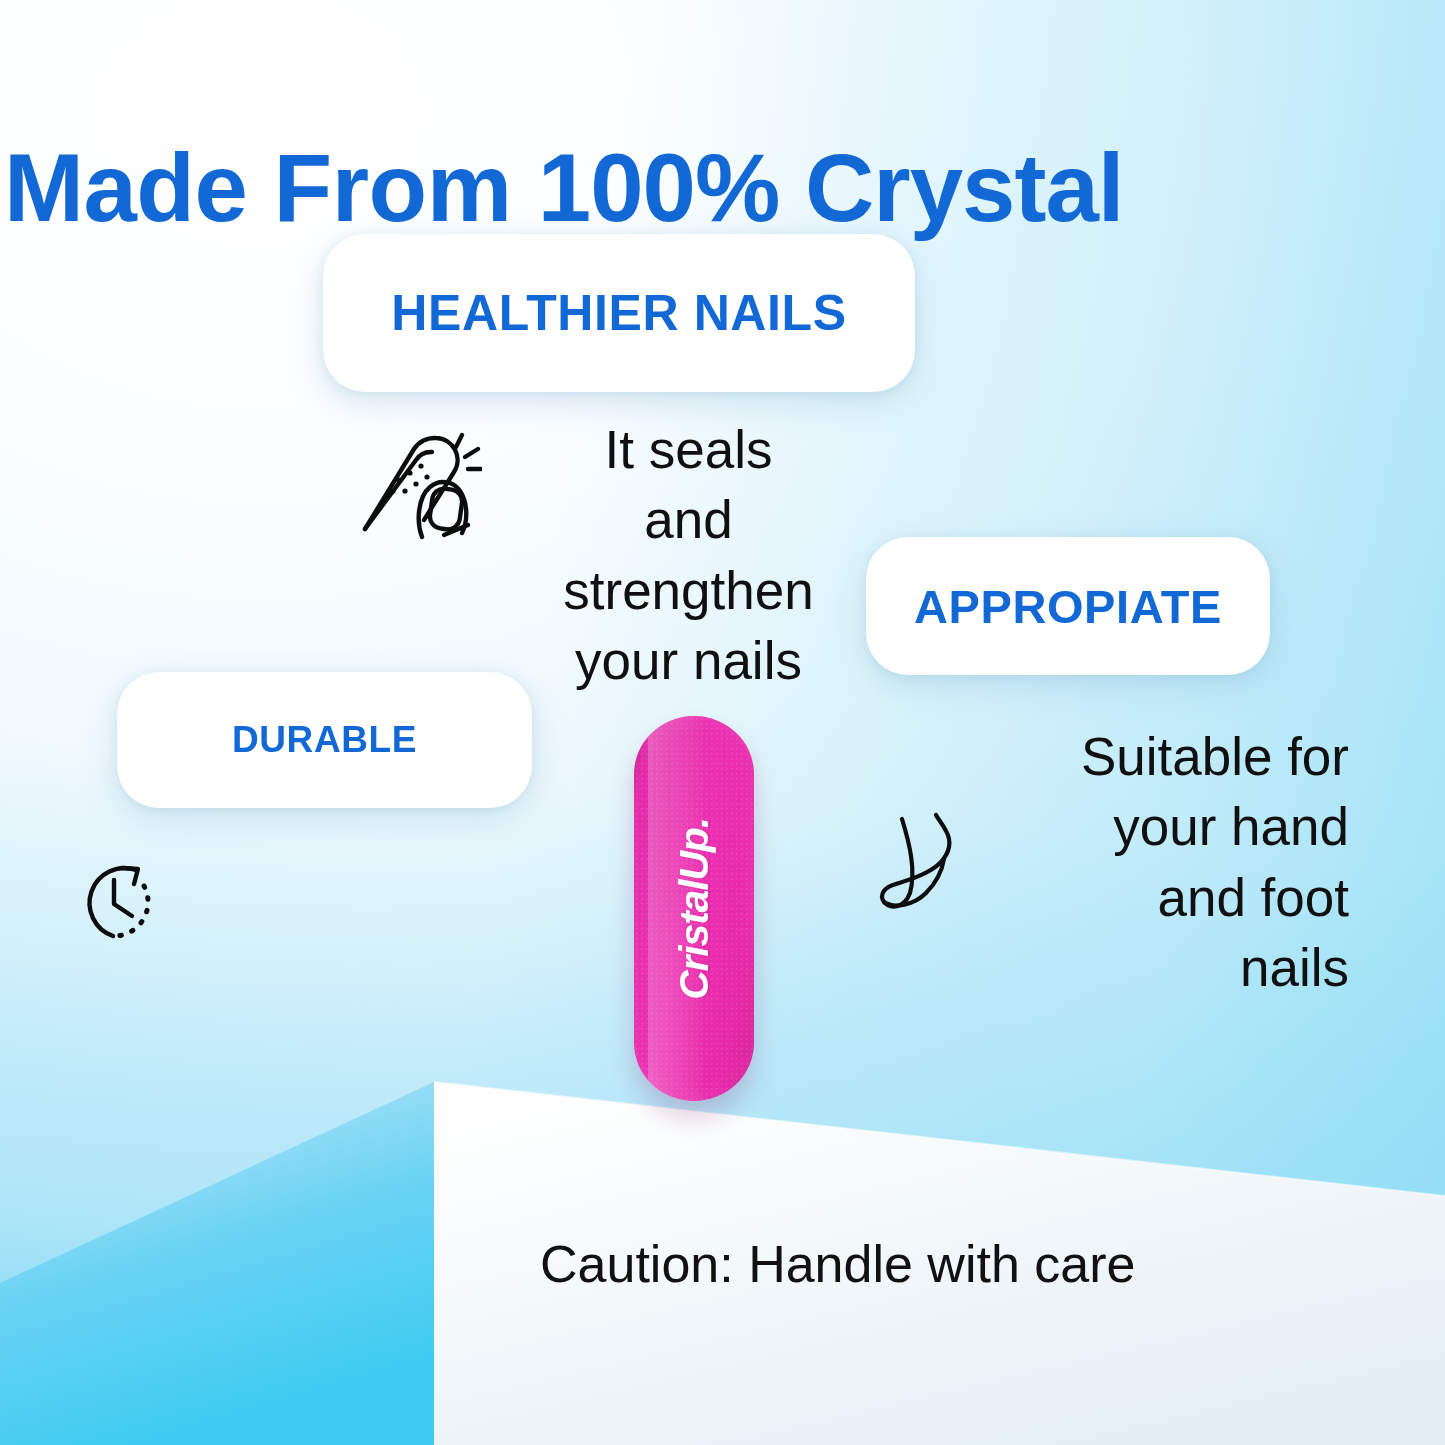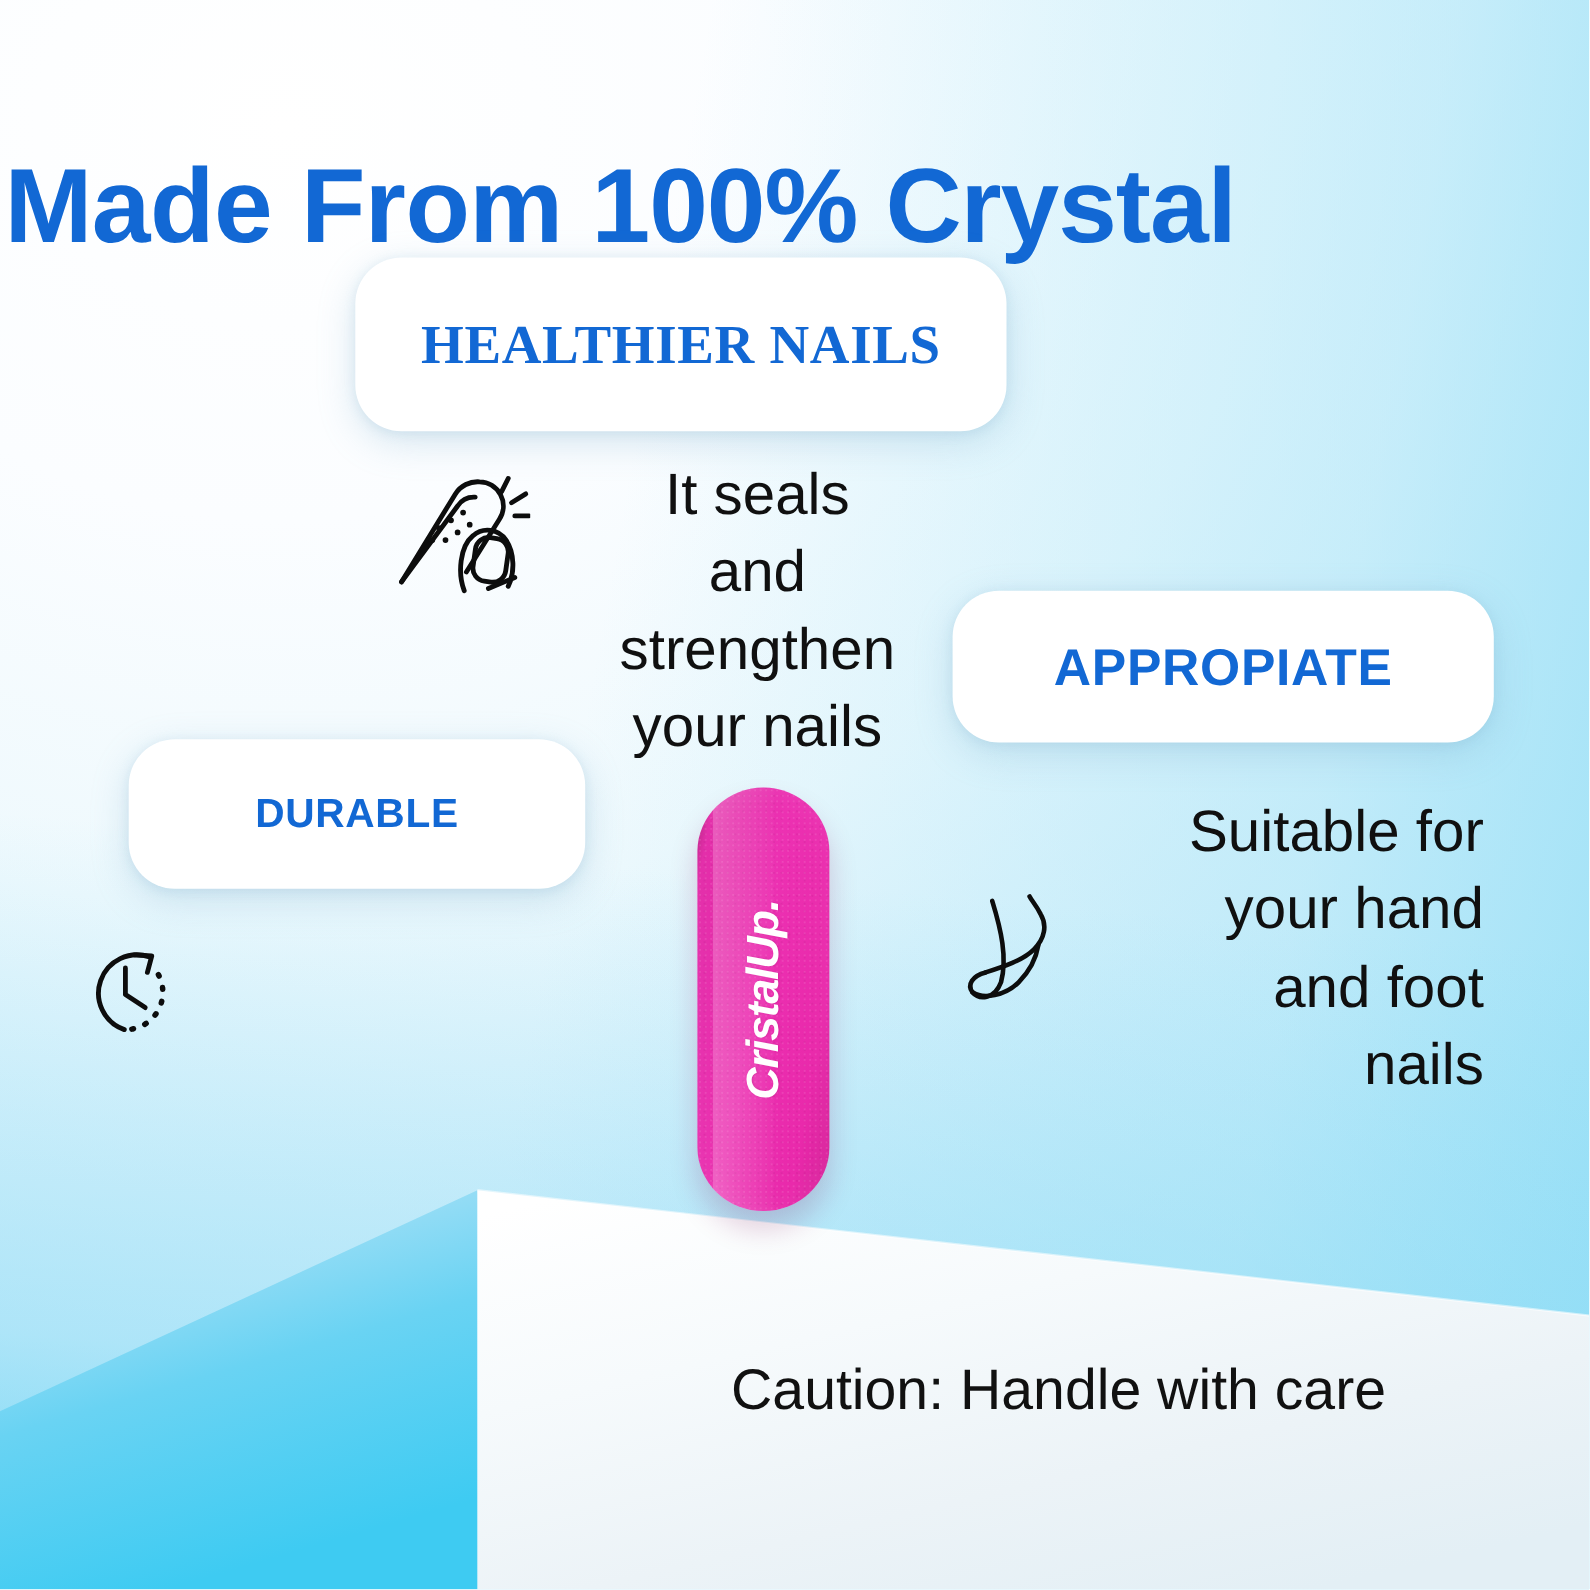--- a/index.html
+++ b/index.html
@@ -68,22 +68,22 @@
     justify-content: center;
   }
   .card-label {
     color: #1268d4;
     font-weight: 800;
     font-size: 46px;
     letter-spacing: 0.6px;
     text-transform: uppercase;
     white-space: nowrap;
   }
-  #card-healthier { left: 323px; top: 234px; width: 592px; height: 158px; font-family: Liberation Serif, serif; }
-  #card-appropiate { left: 866px; top: 537px; width: 492px; height: 138px; }
+  #card-healthier { left: 323px; top: 234px; width: 592px; height: 158px; }
+  #card-appropiate { left: 866px; top: 537px; width: 404px; height: 138px; }
   #card-durable { left: 117px; top: 672px; width: 415px; height: 136px; }
   #card-healthier .card-label { font-size: 50px; }
   #card-appropiate .card-label { font-size: 47px; }
   #card-durable .card-label { font-size: 37px; }
 
   
   .feature { position: absolute; display: flex; align-items: flex-start; gap: 45px; }
   .feature-icon { flex: 0 0 auto; }
   .feature-icon svg { display: block; }
   .feature-text {
@@ -159,21 +159,21 @@
 
   
   #caution {
     position: absolute;
     left: 540px;
     top: 1228px;
     width: 720px;
     color: #111111;
     font-size: 52px;
     line-height: 1.42;
-    text-align: right;
+    text-align: left;
   }
   #caution .c-line { display: block; white-space: nowrap; }
 </style>
 </head>
 <body>
 
 <div id="stage">
 
   <div class="bg-base"></div>
   <div class="bg-tint-right"></div>

